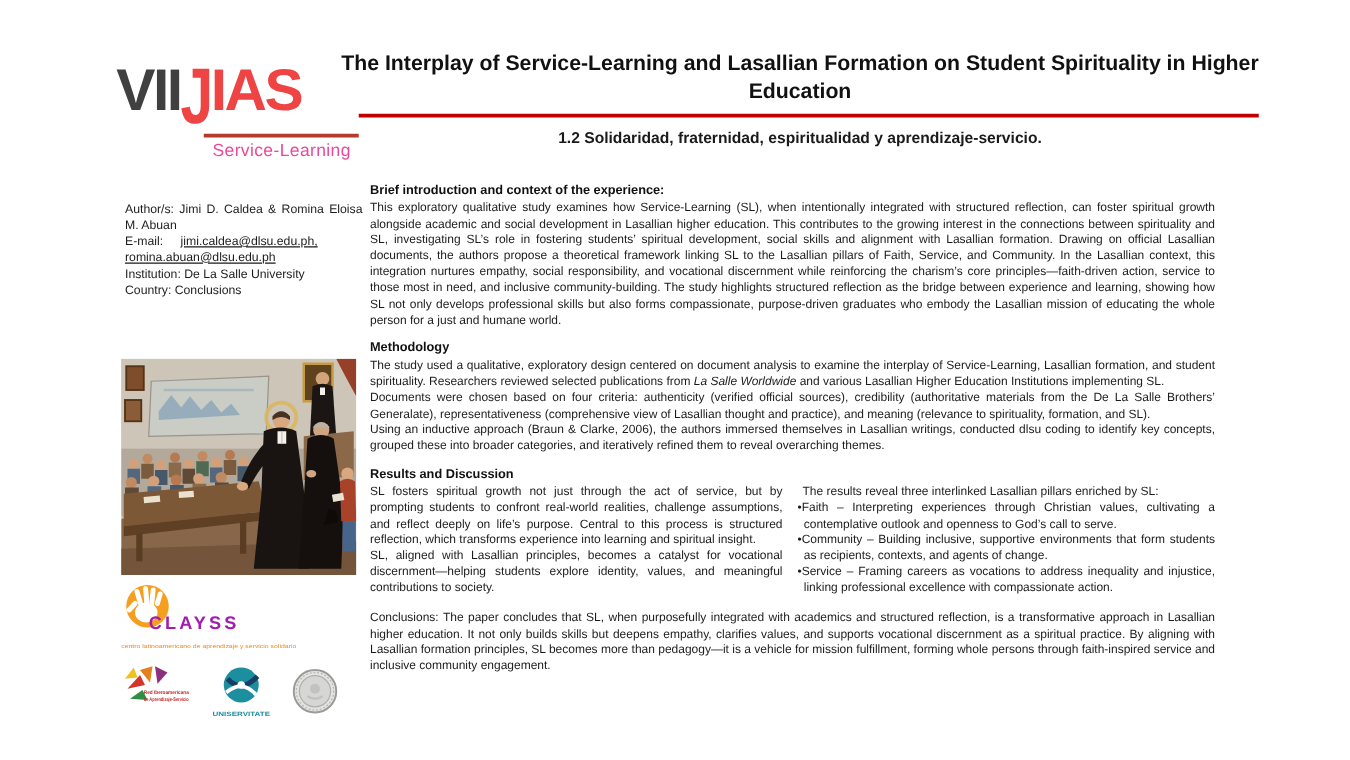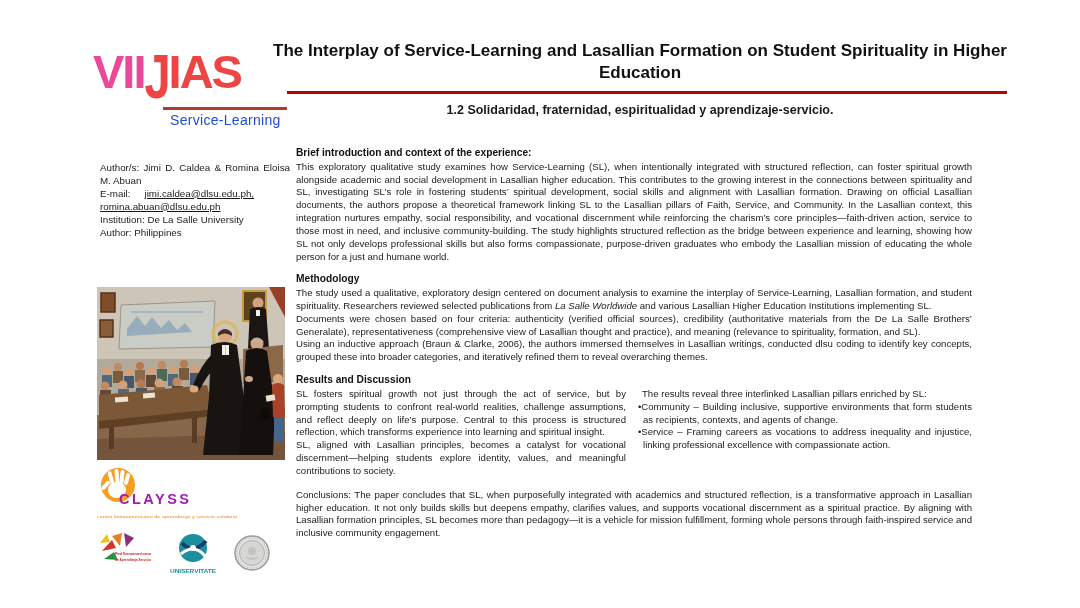--- a/index.html
+++ b/index.html
@@ -2,25 +2,25 @@
 <html><head>
 <meta charset="utf-8">
 <style>
   html,body{margin:0;padding:0;background:#ffffff;}
   .page{position:relative;width:1080px;height:608px;background:#ffffff;overflow:hidden;
         font-family:"Liberation Sans",sans-serif;color:#1c1c1c;}
 
   
   .logo-block{position:absolute;left:75px;top:40px;width:218px;height:106px;}
   .logo-word{position:absolute;left:18px;top:8px;font-size:47px;font-weight:700;letter-spacing:-2px;line-height:1;}
-  .logo-word .vii{color:#ec4899;}
+  .logo-word .vii{color:#404040;}
   .logo-word .jias{color:#ef4444;}
   .logo-word .j{display:inline-block;transform:scaleY(1.34);transform-origin:50% 22%;}
   .logo-rule{position:absolute;left:88px;top:67px;width:124px;height:3px;background:#b43a2d;}
-  .logo-sub1{position:absolute;left:95px;top:72px;font-size:14px;font-weight:500;color:#1d4ed8;letter-spacing:.3px;}
+  .logo-sub1{position:absolute;left:95px;top:72px;font-size:14px;font-weight:500;color:#ec4899;letter-spacing:.3px;}
   .logo-sub2{position:absolute;left:73px;top:89px;font-size:12.5px;font-weight:700;color:#2c6b8c;}
 
   
   .title-block{position:absolute;left:245px;top:40px;width:790px;text-align:center;}
   .poster-title{margin:0;font-size:17px;line-height:1.32;font-weight:700;color:#111;}
   .title-rule{margin:6px 0 0 42px;width:720px;height:3px;background:#c00000;}
   .poster-subtitle{margin:9px 0 0 0;font-size:12.5px;font-weight:700;color:#1a1a1a;}
 
   
   .sidebar{position:absolute;left:100px;top:162px;width:190px;font-size:9.8px;line-height:1.32;}
@@ -70,21 +70,21 @@
   <div class="title-block">
     <h1 class="poster-title">The Interplay of Service-Learning and Lasallian Formation on Student Spirituality in Higher Education</h1>
     <div class="title-rule"></div>
     <h2 class="poster-subtitle">1.2 Solidaridad, fraternidad, espiritualidad y aprendizaje-servicio.</h2>
   </div>
 
   <div class="sidebar">
     <p class="author-line">Author/s: Jimi D. Caldea &amp; Romina Eloisa M. Abuan</p>
     <p class="email-line"><span class="email-label">E-mail:</span><span class="email-link">jimi.caldea@dlsu.edu.ph,</span><span class="email-link email2">romina.abuan@dlsu.edu.ph</span></p>
     <p class="inst-line">Institution: De La Salle University</p>
-    <p class="country-line">Author: Philippines</p>
+    <p class="country-line">Country: Conclusions</p>
   </div>
 
   <svg class="painting" viewBox="0 0 188 173" aria-hidden="true">
     <rect width="188" height="173" fill="#c0b7a9"></rect>
     <rect width="188" height="72" fill="#cdc5b8"></rect>
     <rect y="72" width="188" height="54" fill="#b3a99b"></rect>
     <path d="M0,128 L188,120 L188,173 L0,173 Z" fill="#87664a"></path>
     <path d="M0,152 L188,146 L188,173 L0,173 Z" fill="#74543a"></path>
     <polygon points="24,18 118,14 116,60 22,62" fill="#c9cdc6" stroke="#9b948a" stroke-width="1"></polygon>
     <path d="M30,42 l10,-13 8,10 7,-9 9,11 8,-8 8,10 8,-7 7,9 -65,4 z" fill="#8fa7b8" opacity=".85"></path>
@@ -218,20 +218,21 @@
 
     <div class="sec">
       <h3>Results and Discussion</h3>
       <div class="res-cols">
         <div class="res-left">
           <p><span class="b">SL</span><span> fosters spiritual growth not just through the act of service, but by prompting students to confront real-world realities, challenge assumptions, and reflect deeply on life’s purpose. Central to this process is </span><span class="b">structured reflection</span><span>, which transforms experience into learning and spiritual insight.</span></p>
           <p><span>SL, aligned with Lasallian principles, becomes a catalyst for </span><span class="b">vocational discernment</span><span>—helping students explore identity, values, and meaningful contributions to society.</span></p>
         </div>
         <div class="res-right">
           <p class="res-intro"><span>The results reveal three interlinked </span><span class="b">Lasallian pillars</span><span> enriched by SL:</span></p>
+          <p class="bullet"><span class="b">•Faith</span><span> – Interpreting experiences through Christian values, cultivating a contemplative outlook and openness to God’s call to serve.</span></p>
           <p class="bullet"><span class="b">•Community</span><span> – Building inclusive, supportive environments that form students as recipients, contexts, and agents of change.</span></p>
           <p class="bullet"><span class="b">•Service</span><span> – Framing careers as vocations to address inequality and injustice, linking professional excellence with compassionate action.</span></p>
         </div>
       </div>
     </div>
 
     <div class="sec sec-conclusions">
       <p><span class="b">Conclusions:</span><span> The paper concludes that </span><span class="b">SL</span><span>, when purposefully integrated with academics and structured reflection, is a transformative approach in Lasallian higher education. It not only builds skills but deepens empathy, clarifies values, and supports vocational discernment as a spiritual practice. By aligning with Lasallian formation principles, SL becomes more than pedagogy—it is a vehicle for mission fulfillment, forming whole persons through faith-inspired service and inclusive community engagement.</span></p>
     </div>
 

